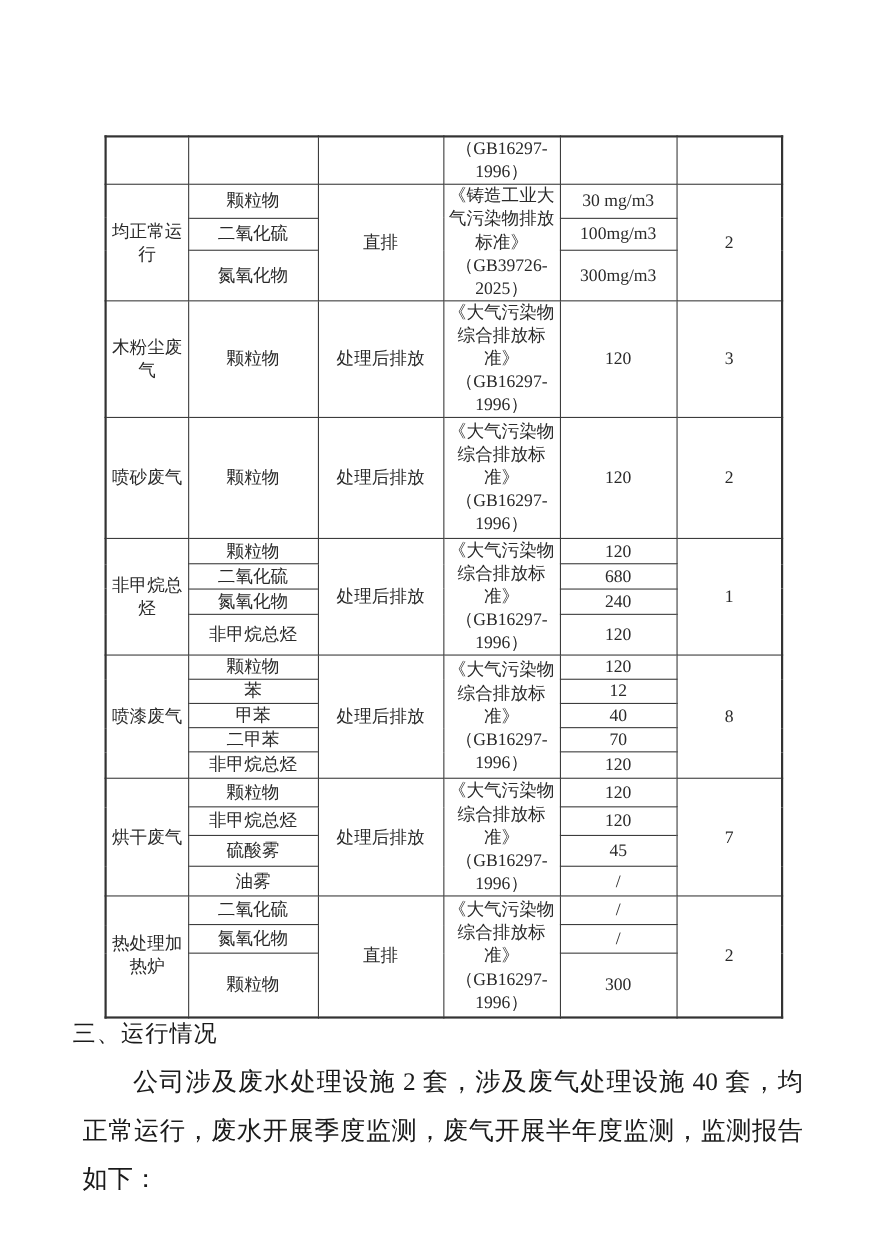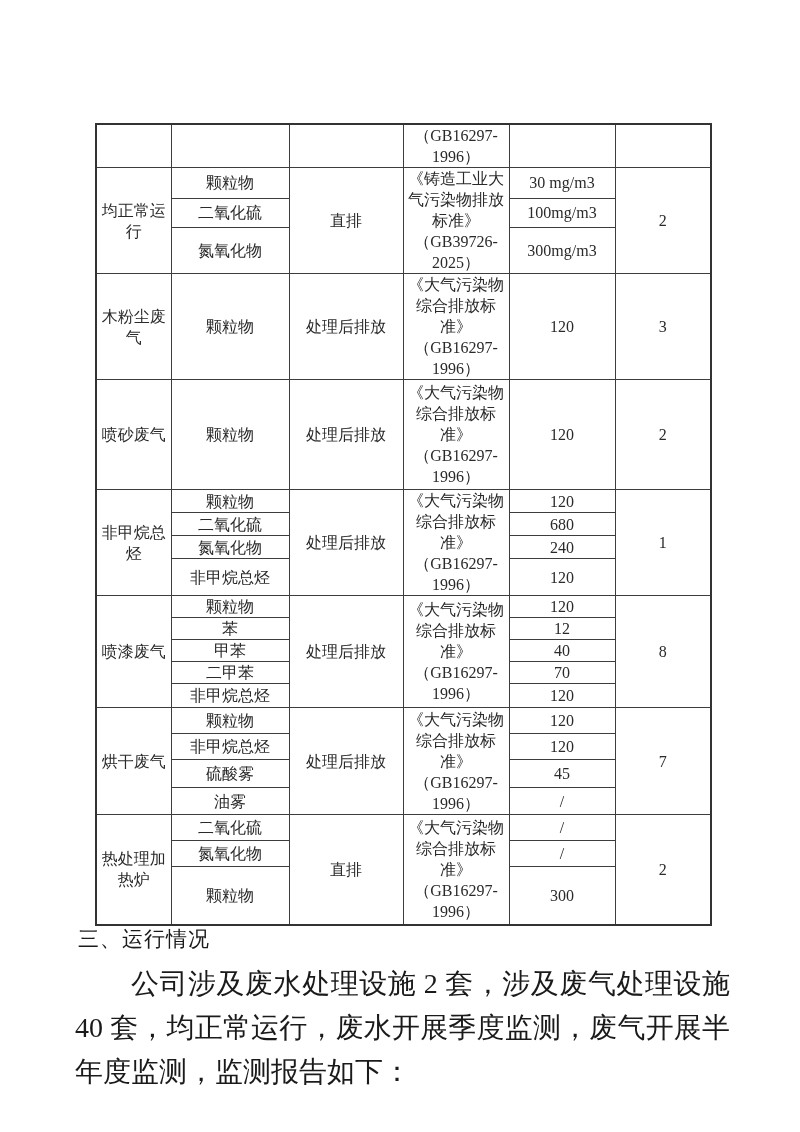--- a/index.html
+++ b/index.html
@@ -34,33 +34,33 @@
     padding: 0 4px;
     line-height: 21px;
     overflow-wrap: break-word;
     word-wrap: break-word;
   }
   table.em-table { border: 2px solid #333333; }
   td.c1 { padding: 0 12px; }
   td.c4 { padding: 0 10px; }
   .section-heading {
     position: absolute;
-    left: 78px;
+    left: 66px;
     top: 924px;
     font-size: 21px;
     line-height: 30px;
     color: #1a1a1a;
     letter-spacing: 1px;
   }
   .body-paragraph {
     position: absolute;
     left: 75px;
     top: 962px;
     width: 655px;
-    font-size: 28px;
+    font-size: 23px;
     line-height: 44px;
     text-align: justify;
     text-indent: 2em;
     color: #1a1a1a;
   }
 </style>
 </head>
 <body>
 
 <div class="page">

